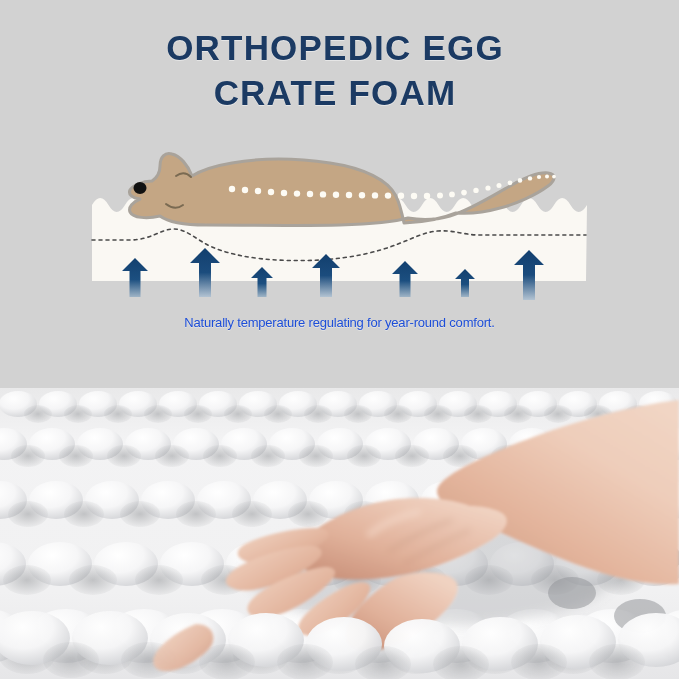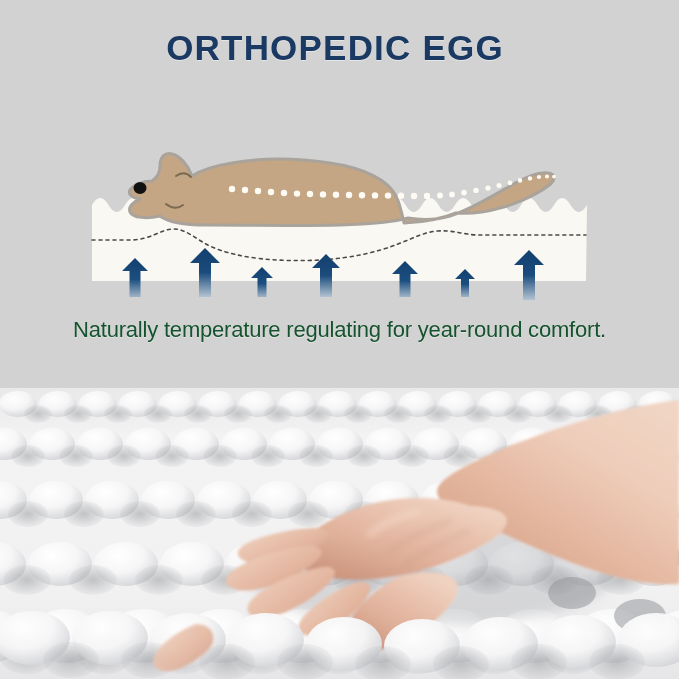--- a/index.html
+++ b/index.html
@@ -26,41 +26,42 @@
   }
 
   
   .illus{position:absolute;left:0;top:130px;width:679px;height:180px;}
   .illus svg{display:block;}
 
   
   .caption{position:absolute;left:0;top:314px;width:679px;text-align:center;}
   .caption-line{
     display:block;
-    color:#14532d;
+    color:#1d4ed8;
     font-family:"Liberation Sans", sans-serif;
-    font-size:22px;
+    font-size:13px;
     line-height:1.42;
     letter-spacing:-0.2px;
     text-shadow:0 1px 0 rgba(255,255,255,.4);
   }
 
   
   .photo-panel{position:absolute;left:0;top:388px;width:679px;height:291px;overflow:hidden;background:#ededed;}
   .photo-panel svg{display:block;}
 </style>
 </head>
 <body>
 
 <div id="page">
 
   <div class="top-panel">
 
     <div class="title-block">
       <span class="title-line">ORTHOPEDIC EGG</span>
+      <span class="title-line">CRATE FOAM</span>
     </div>
 
     <div class="illus">
       <svg width="679" height="180" viewBox="0 0 679 180" xmlns="http://www.w3.org/2000/svg">
         <defs>
           <linearGradient id="arrowGrad" x1="0" y1="0" x2="0" y2="1">
             <stop offset="0%" stop-color="#12406f"></stop>
             <stop offset="55%" stop-color="#1c4f80"></stop>
             <stop offset="100%" stop-color="#9fb4c6"></stop>
           </linearGradient>

